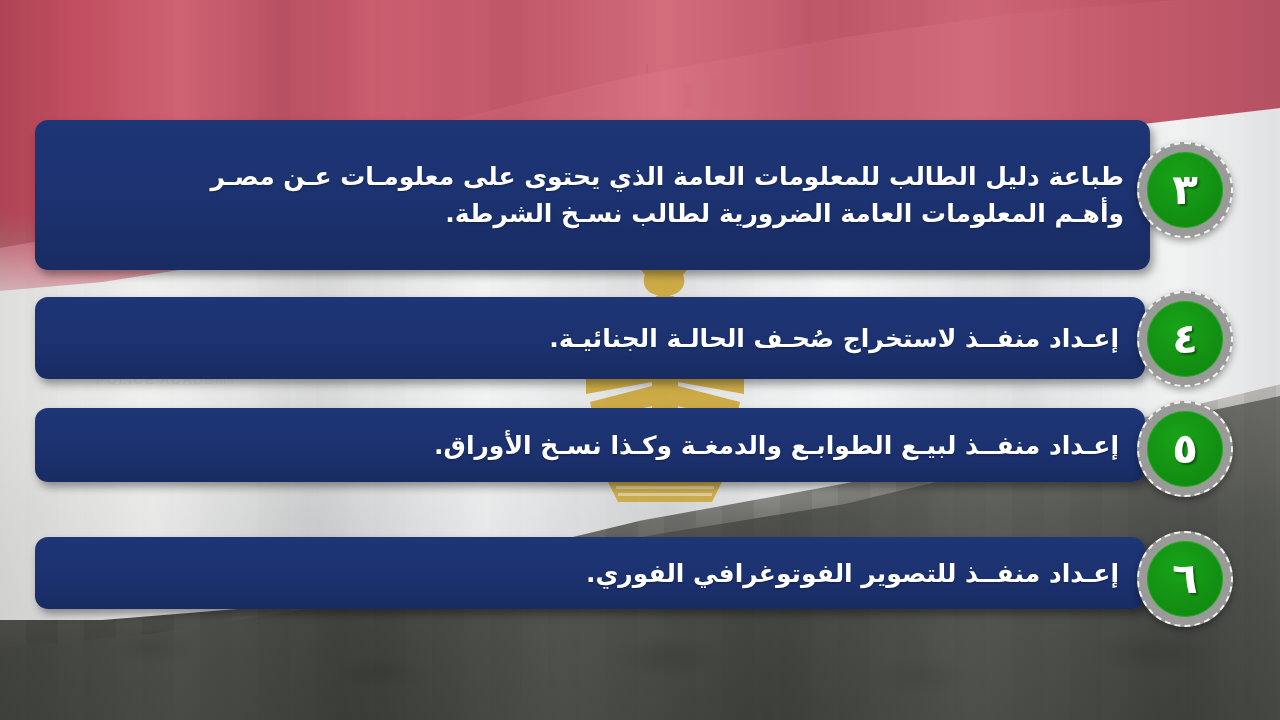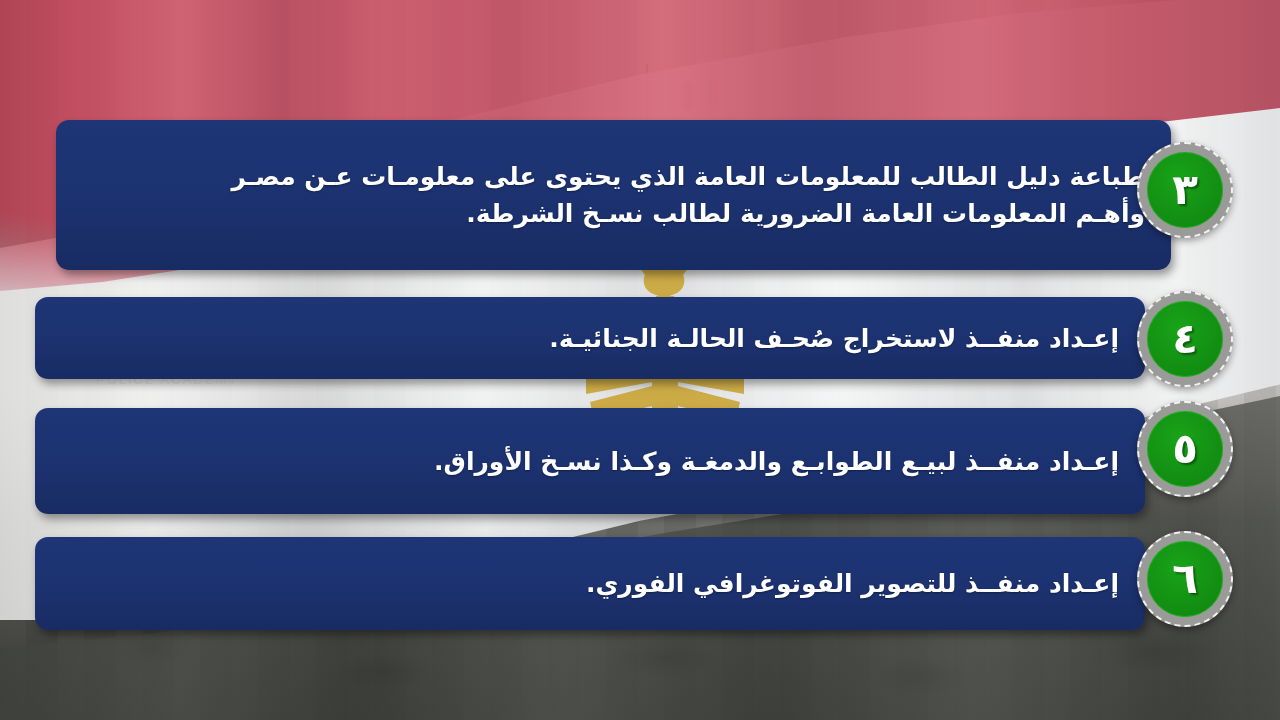--- a/index.html
+++ b/index.html
@@ -270,21 +270,21 @@
         <rect x="56" y="236" width="98" height="3"></rect>
         <rect x="58" y="243" width="94" height="3"></rect>
       </g>
     </svg>
   </div>
 
   <div class="bg-watermark">POLICE ACADEMY</div>
 
   <div class="rows">
 
-    <div class="bar" style="left:35px; top:120px; width:1115px; height:150px;margin-left:21px;">
+    <div class="bar" style="left:35px; top:120px; width:1115px; height:150px;">
       <div class="bar-text">
         <div>طباعة دليل الطالب للمعلومات العامة الذي يحتوى على معلومـات عـن مصـر</div>
         <div>وأهـم المعلومات العامة الضرورية لطالب نسـخ الشرطة.</div>
       </div>
     </div>
     <div class="badge" style="left:1137px; top:142px;">
       <div class="badge-inner">
         <span class="badge-num">٣</span>
       </div>
     </div>
@@ -293,32 +293,32 @@
       <div class="bar-text center">
         <div>إعـداد منفــذ لاستخراج صُحـف الحالـة الجنائيـة.</div>
       </div>
     </div>
     <div class="badge" style="left:1137px; top:291px;">
       <div class="badge-inner">
         <span class="badge-num">٤</span>
       </div>
     </div>
 
-    <div class="bar" style="left:35px; top:408px; width:1110px; height:106px;">
+    <div class="bar" style="left:35px; top:408px; width:1110px; height:74px;">
       <div class="bar-text center">
         <div>إعـداد منفــذ لبيـع الطوابـع والدمغـة وكـذا نسـخ الأوراق.</div>
       </div>
     </div>
     <div class="badge" style="left:1137px; top:401px;">
       <div class="badge-inner">
         <span class="badge-num">٥</span>
       </div>
     </div>
 
-    <div class="bar" style="left:35px; top:537px; width:1110px; height:93px;">
+    <div class="bar" style="left:35px; top:537px; width:1110px; height:72px;">
       <div class="bar-text center">
         <div>إعـداد منفــذ للتصوير الفوتوغرافي الفوري.</div>
       </div>
     </div>
     <div class="badge" style="left:1137px; top:531px;">
       <div class="badge-inner">
         <span class="badge-num">٦</span>
       </div>
     </div>
 

